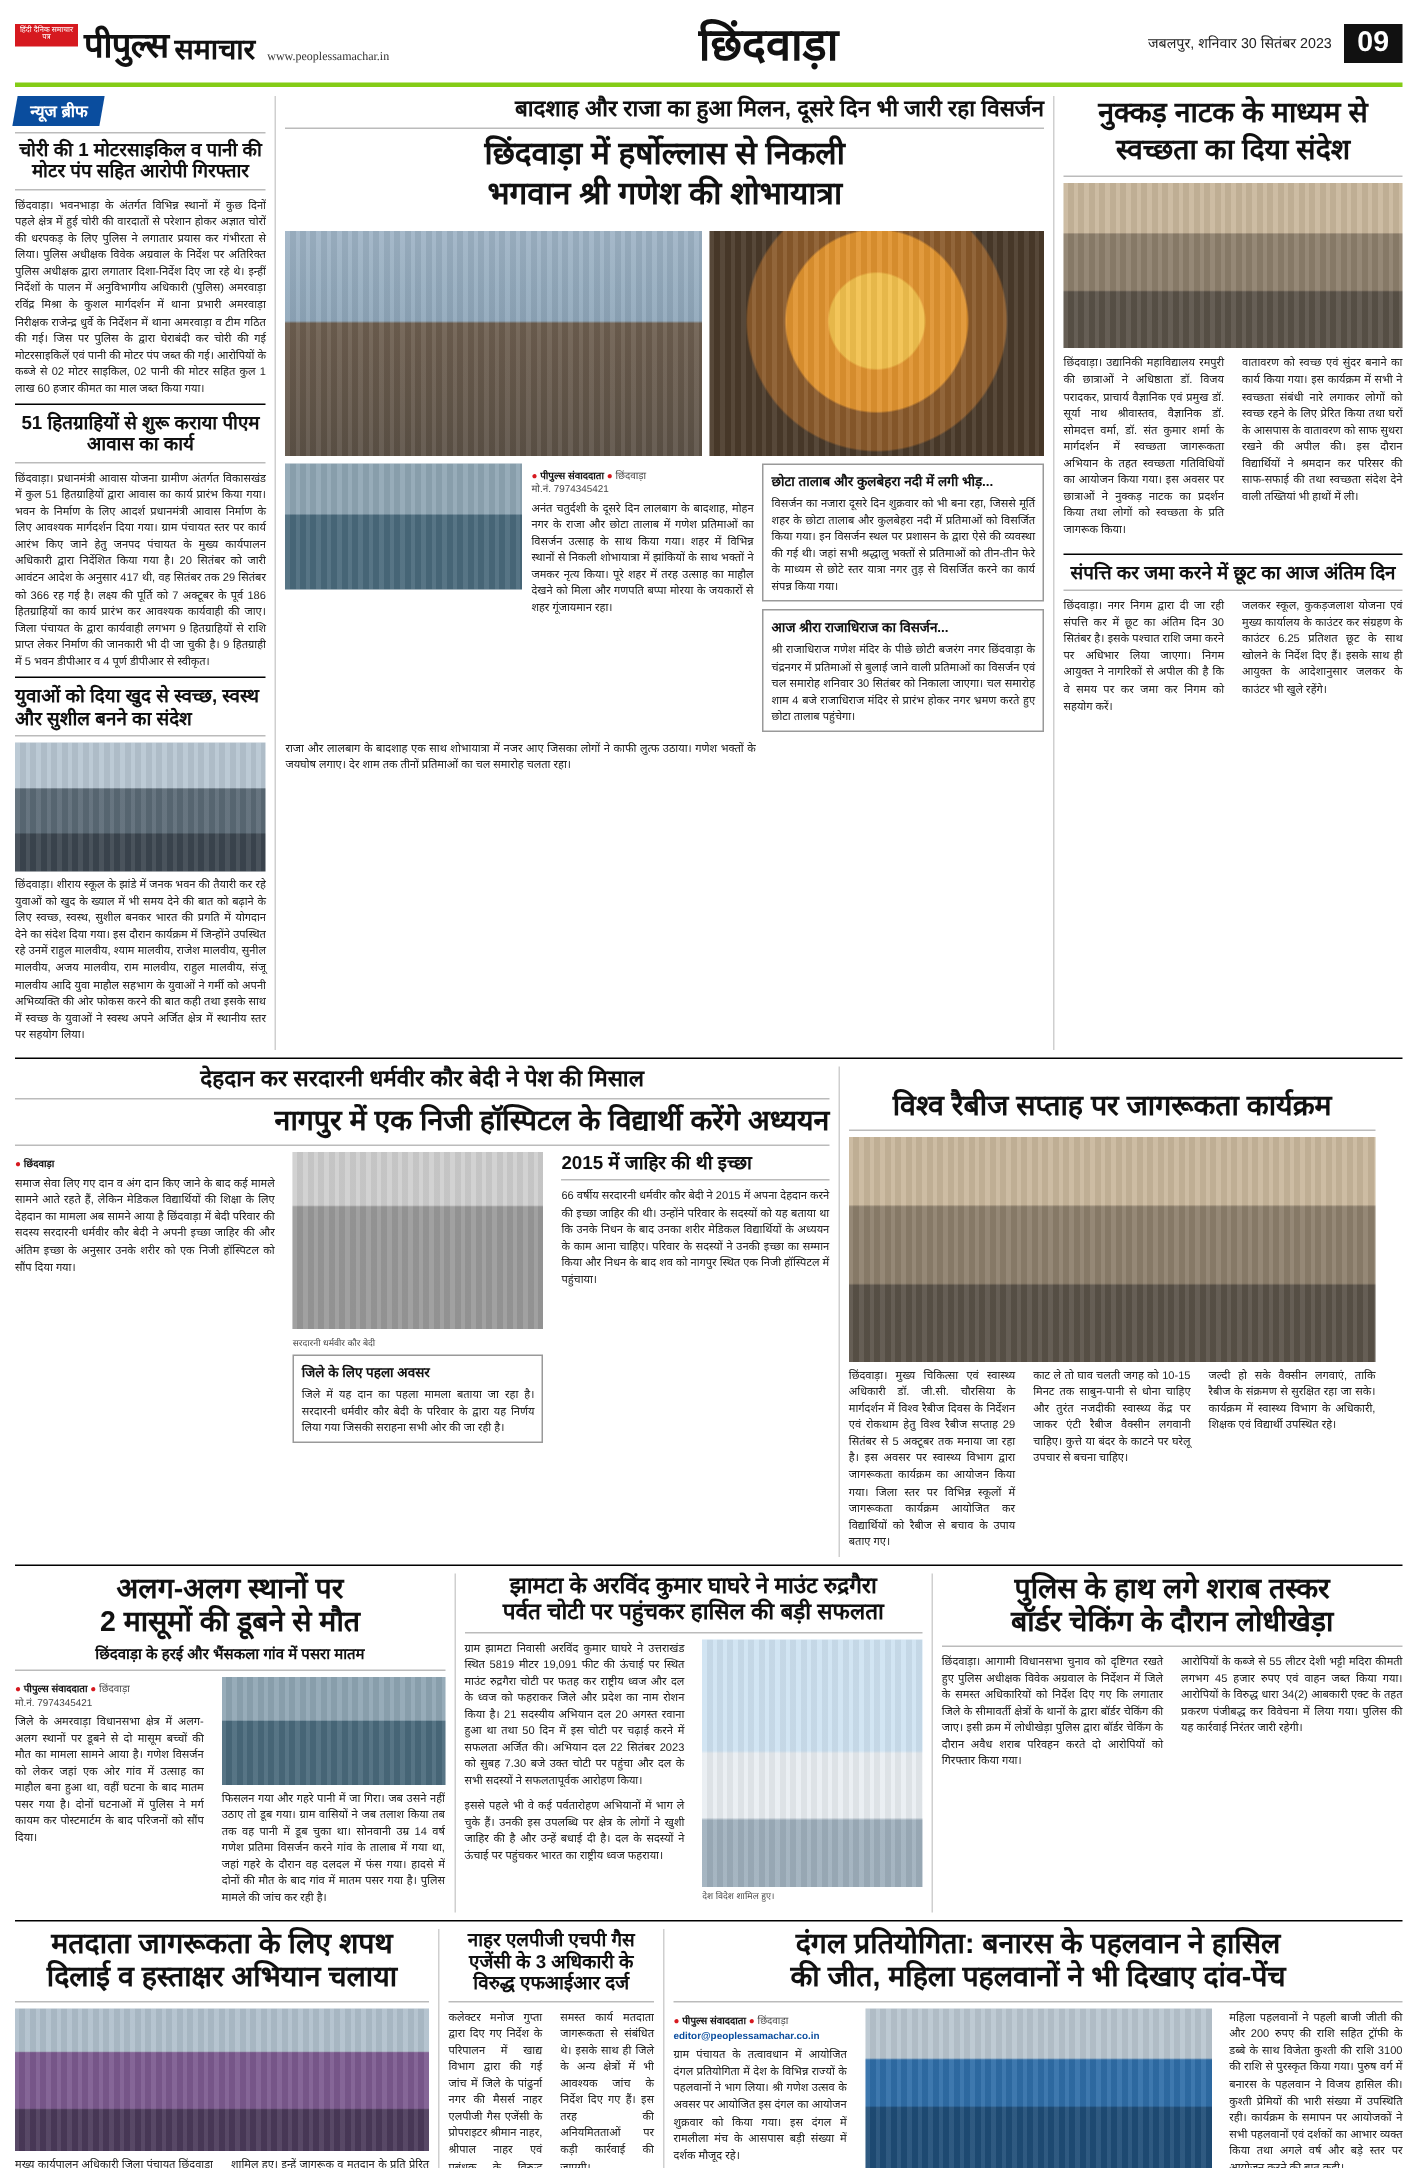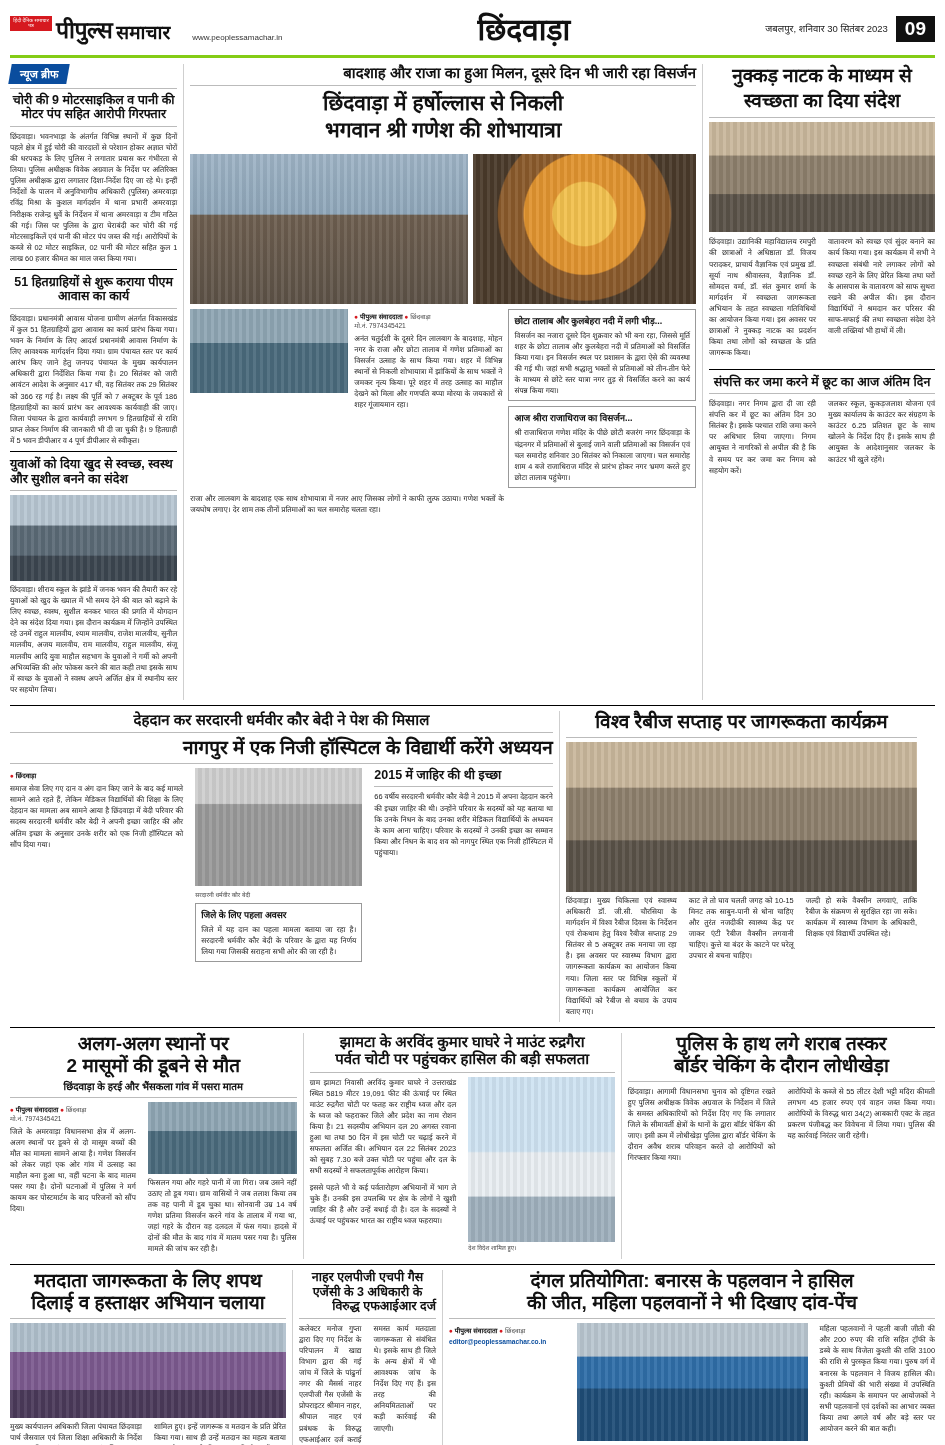--- a/index.html
+++ b/index.html
@@ -12,21 +12,21 @@
   }
   .page { width:945px; padding: 8px 10px 10px 10px; }
 
   
   .masthead { display:flex; align-items:center; justify-content:space-between; border-bottom:3px solid #84cc16; padding-bottom:6px; }
   .logo-wrap { display:flex; flex-direction:column; }
   .logo-main { display:flex; align-items:flex-end; gap:4px; }
   .logo-badge { background:#d6191f; color:#fff; font-size:5px; line-height:1.1; padding:2px 3px; text-align:center; width:42px; margin-bottom:14px;}
   .logo-peoples { font-size:23px; font-weight:bold; letter-spacing:-0.5px; color:#111; }
   .logo-samachar { font-size:19px; font-weight:bold; color:#111; }
-  .logo-url { font-size:8px; color:#333; margin-left:18px; margin-bottom:3px;}
+  .logo-url { font-size:8px; color:#333; margin-left:4px; margin-bottom:3px;font-family:Liberation Serif, serif;}
   .mast-title { font-size:30px; font-weight:bold; letter-spacing:0px; }
   .mast-right { display:flex; align-items:center; gap:8px; }
   .mast-date { font-size:9.5px; color:#222; }
   .page-num { background:#111; color:#fff; font-size:19px; font-weight:bold; padding:2px 9px; }
 
   
   .rule { border-top:1px solid #000; margin:5px 0; }
   .thin { border-top:1px solid #bbb; margin:4px 0; }
   .cols { display:flex; }
   .col { padding:0 6px; }
@@ -92,21 +92,21 @@
     </div>
   </div>
 
   <div class="cols" style="margin-top:6px;">
 
     <div class="col vline" style="width:178px; padding-left:0;">
       <div class="brief-tag"><span>न्यूज ब्रीफ</span></div>
       <div class="thin"></div>
 
       <div>
-        <div class="hl hl-sm" style="text-align:center;">चोरी की 9 मोटरसाइकिल व पानी की मोटर पंप सहित आरोपी गिरफ्तार</div>
+        <div class="hl hl-sm" style="text-align:center;">चोरी की 1 मोटरसाइकिल व पानी की मोटर पंप सहित आरोपी गिरफ्तार</div>
         <div class="thin"></div>
         <p class="body">छिंदवाड़ा। भवनभाड़ा के अंतर्गत विभिन्न स्थानों में कुछ दिनों पहले क्षेत्र में हुई चोरी की वारदातों से परेशान होकर अज्ञात चोरों की धरपकड़ के लिए पुलिस ने लगातार प्रयास कर गंभीरता से लिया। पुलिस अधीक्षक विवेक अग्रवाल के निर्देश पर अतिरिक्त पुलिस अधीक्षक द्वारा लगातार दिशा-निर्देश दिए जा रहे थे। इन्हीं निर्देशों के पालन में अनुविभागीय अधिकारी (पुलिस) अमरवाड़ा रविंद्र मिश्रा के कुशल मार्गदर्शन में थाना प्रभारी अमरवाड़ा निरीक्षक राजेन्द्र धुर्वे के निर्देशन में थाना अमरवाड़ा व टीम गठित की गई। जिस पर पुलिस के द्वारा घेराबंदी कर चोरी की गई मोटरसाइकिलें एवं पानी की मोटर पंप जब्त की गई। आरोपियों के कब्जे से 02 मोटर साइकिल, 02 पानी की मोटर सहित कुल 1 लाख 60 हजार कीमत का माल जब्त किया गया।</p>
       </div>
 
       <div class="rule"></div>
       <div>
         <div class="hl hl-sm" style="text-align:center;">51 हितग्राहियों से शुरू कराया पीएम आवास का कार्य</div>
         <div class="thin"></div>
         <p class="body">छिंदवाड़ा। प्रधानमंत्री आवास योजना ग्रामीण अंतर्गत विकासखंड में कुल 51 हितग्राहियों द्वारा आवास का कार्य प्रारंभ किया गया। भवन के निर्माण के लिए आदर्श प्रधानमंत्री आवास निर्माण के लिए आवश्यक मार्गदर्शन दिया गया। ग्राम पंचायत स्तर पर कार्य आरंभ किए जाने हेतु जनपद पंचायत के मुख्य कार्यपालन अधिकारी द्वारा निर्देशित किया गया है। 20 सितंबर को जारी आवंटन आदेश के अनुसार 417 थी, वह सितंबर तक 29 सितंबर को 366 रह गई है। लक्ष्य की पूर्ति को 7 अक्टूबर के पूर्व 186 हितग्राहियों का कार्य प्रारंभ कर आवश्यक कार्यवाही की जाए। जिला पंचायत के द्वारा कार्यवाही लगभग 9 हितग्राहियों से राशि प्राप्त लेकर निर्माण की जानकारी भी दी जा चुकी है। 9 हितग्राही में 5 भवन डीपीआर व 4 पूर्ण डीपीआर से स्वीकृत।</p>
       </div>
@@ -221,21 +221,21 @@
           </div>
         </div>
         <div class="col" style="width:34%; padding-right:0;">
           <div class="hl hl-sm">2015 में जाहिर की थी इच्छा</div>
           <div class="thin"></div>
           <p class="body">66 वर्षीय सरदारनी धर्मवीर कौर बेदी ने 2015 में अपना देहदान करने की इच्छा जाहिर की थी। उन्होंने परिवार के सदस्यों को यह बताया था कि उनके निधन के बाद उनका शरीर मेडिकल विद्यार्थियों के अध्ययन के काम आना चाहिए। परिवार के सदस्यों ने उनकी इच्छा का सम्मान किया और निधन के बाद शव को नागपुर स्थित एक निजी हॉस्पिटल में पहुंचाया।</p>
         </div>
       </div>
     </div>
 
-    <div class="col" style="width:383px; padding-right:18px;">
+    <div class="col" style="width:383px; padding-right:18px;margin-top:16px;">
       <div class="hl hl-lg" style="text-align:center;">विश्व रैबीज सप्ताह पर जागरूकता कार्यक्रम</div>
       <div class="thin"></div>
       <div class="photo ph-hall" style="height:150px; margin:3px 0;">
           <div class="ph-overlay"></div>
         </div>
       <div class="cols" style="padding:0;">
         <div class="col" style="width:33.3%; padding-left:0;">
             <p class="body">छिंदवाड़ा। मुख्य चिकित्सा एवं स्वास्थ्य अधिकारी डॉ. जी.सी. चौरसिया के मार्गदर्शन में विश्व रैबीज दिवस के निर्देशन एवं रोकथाम हेतु विश्व रैबीज सप्ताह 29 सितंबर से 5 अक्टूबर तक मनाया जा रहा है। इस अवसर पर स्वास्थ्य विभाग द्वारा जागरूकता कार्यक्रम का आयोजन किया गया। जिला स्तर पर विभिन्न स्कूलों में जागरूकता कार्यक्रम आयोजित कर विद्यार्थियों को रैबीज से बचाव के उपाय बताए गए।</p>
           </div>
         <div class="col" style="width:33.3%;">
@@ -322,21 +322,21 @@
           </div>
         <div class="col" style="width:50%; padding-right:0;">
             <p class="body">शामिल हुए। इन्हें जागरूक व मतदान के प्रति प्रेरित किया गया। साथ ही उन्हें मतदान का महत्व बताया गया और आगामी विधानसभा निर्वाचन में शत-प्रतिशत मतदान करने की अपील की गई। कार्यक्रम में शिक्षक एवं विद्यार्थी बड़ी संख्या में उपस्थित रहे।</p>
           </div>
       </div>
     </div>
 
     <div class="col vline" style="width:150px;">
       <div class="hl hl-sm" style="text-align:center;">नाहर एलपीजी एचपी गैस</div>
       <div class="hl hl-sm" style="text-align:center;">एजेंसी के 3 अधिकारी के</div>
-      <div class="hl hl-sm" style="text-align:right;">विरुद्ध एफआईआर दर्ज</div>
+      <div class="hl hl-sm" style="text-align:center;">विरुद्ध एफआईआर दर्ज</div>
       <div class="thin"></div>
       <div class="cols" style="padding:0;">
         <div class="col" style="width:50%; padding-left:0;">
             <p class="body">कलेक्टर मनोज गुप्ता द्वारा दिए गए निर्देश के परिपालन में खाद्य विभाग द्वारा की गई जांच में जिले के पांढुर्ना नगर की मैसर्स नाहर एलपीजी गैस एजेंसी के प्रोपराइटर श्रीमान नाहर, श्रीपाल नाहर एवं प्रबंधक के विरुद्ध एफआईआर दर्ज कराई गई है। जांच में गैस सिलेंडर रिफिल प्रदाय योजना में गैस कनेक्शनधारी उपभोक्ताओं के नाम सुधार, सिलेंडर वितरण में अनियमितता सहित कई गंभीर अनियमितताएं सामने आई हैं।</p>
           </div>
         <div class="col" style="width:50%; padding-right:0;">
             <p class="body">समस्त कार्य मतदाता जागरूकता से संबंधित थे। इसके साथ ही जिले के अन्य क्षेत्रों में भी आवश्यक जांच के निर्देश दिए गए हैं। इस तरह की अनियमितताओं पर कड़ी कार्रवाई की जाएगी।</p>
           </div>
       </div>
     </div>
@@ -344,20 +344,21 @@
     <div class="col" style="width:492px; padding-right:0;">
       <div class="hl hl-lg" style="text-align:center;">दंगल प्रतियोगिता: बनारस के पहलवान ने हासिल</div>
       <div class="hl hl-lg" style="text-align:center;">की जीत, महिला पहलवानों ने भी दिखाए दांव-पेंच</div>
       <div class="thin"></div>
       <div class="cols" style="padding:0;">
         <div class="col" style="width:25%; padding-left:0;">
           <div class="byline">
             <span class="dot">●</span> <b>पीपुल्स संवाददाता</b> <span class="dot">●</span> <span>छिंदवाड़ा</span>
           </div>
           <div class="byline" style="color:#0a4d9e; font-weight:bold;">editor@peoplessamachar.co.in</div>
+          <p class="body">ग्राम पंचायत के तत्वावधान में आयोजित दंगल प्रतियोगिता में देश के विभिन्न राज्यों के पहलवानों ने भाग लिया। श्री गणेश उत्सव के अवसर पर आयोजित इस दंगल का आयोजन शुक्रवार को किया गया। इस दंगल में रामलीला मंच के आसपास बड़ी संख्या में दर्शक मौजूद रहे।</p>
         </div>
         <div class="col" style="width:50%;">
           <div class="photo ph-mat" style="height:118px; margin-bottom:3px;">
               <div class="ph-overlay"></div>
             </div>
           <p class="body">नरसिंहपुर, सागर, बिदिया, दमोह, रायसेन के पहलवान ने दंगल में भाग लिया। इसमें महिला पहलवानों ने भी दांव-पेंच दिखाए और दर्शकों का मन मोह लिया। विजेता पहलवानों को पुरस्कार राशि एवं प्रमाण पत्र देकर सम्मानित किया गया।</p>
         </div>
         <div class="col" style="width:25%; padding-right:0;">
           <p class="body">महिला पहलवानों ने पहली बाजी जीती की और 200 रुपए की राशि सहित ट्रॉफी के डब्बे के साथ विजेता कुश्ती की राशि 3100 की राशि से पुरस्कृत किया गया। पुरुष वर्ग में बनारस के पहलवान ने विजय हासिल की। कुश्ती प्रेमियों की भारी संख्या में उपस्थिति रही। कार्यक्रम के समापन पर आयोजकों ने सभी पहलवानों एवं दर्शकों का आभार व्यक्त किया तथा अगले वर्ष और बड़े स्तर पर आयोजन करने की बात कही।</p>
         </div>

